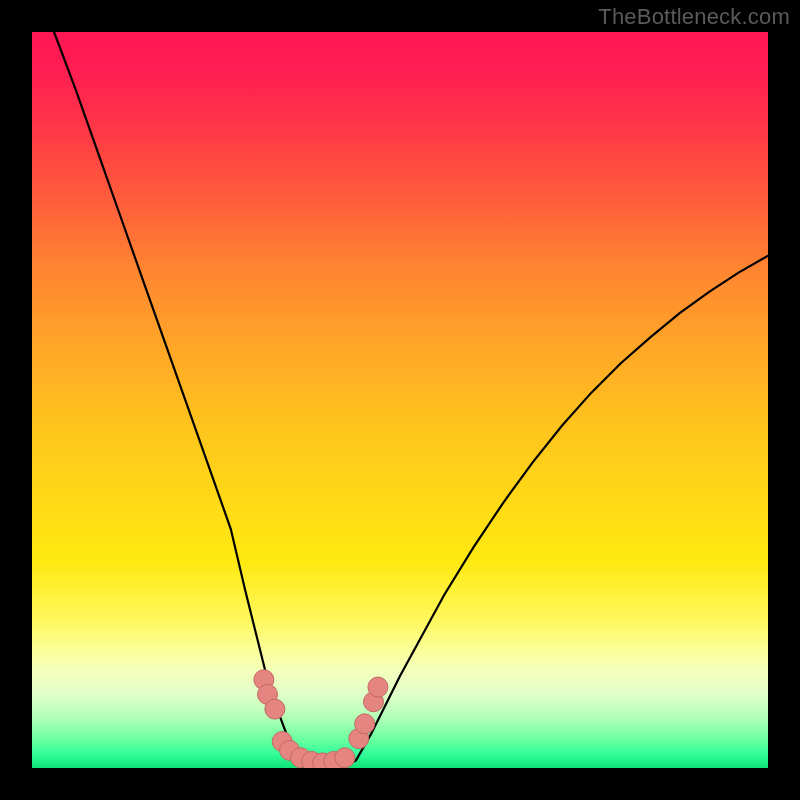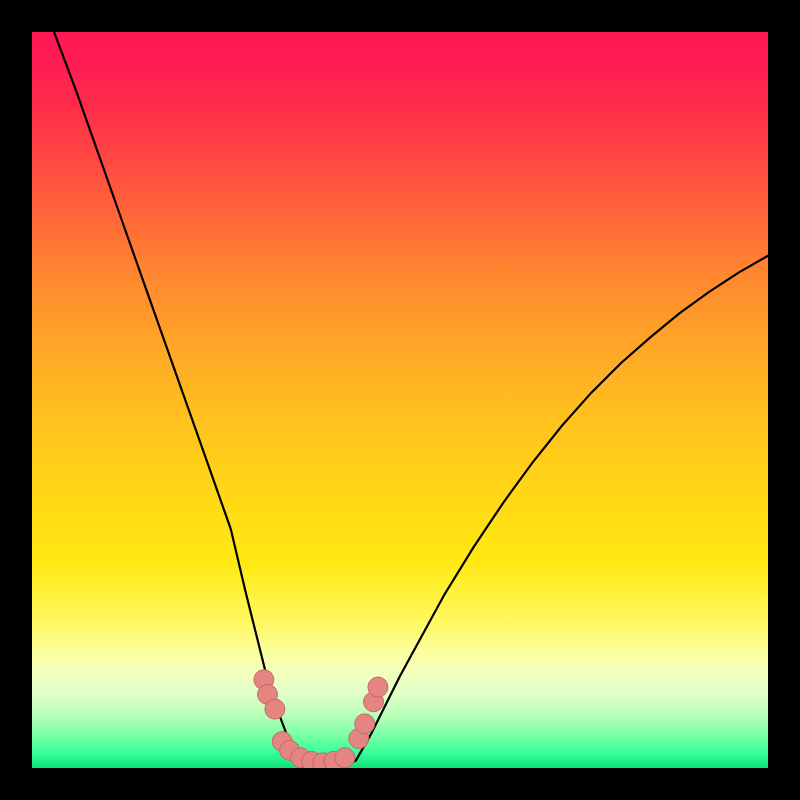--- a/index.html
+++ b/index.html
@@ -90,13 +90,14 @@
           <circle cx="290.72" cy="730.85" r="10" fill="#e58582" stroke="#c36864" stroke-width="1"></circle>
           <circle cx="301.76" cy="729.38" r="10" fill="#e58582" stroke="#c36864" stroke-width="1"></circle>
           <circle cx="312.80" cy="725.70" r="10" fill="#e58582" stroke="#c36864" stroke-width="1"></circle>
           <circle cx="326.78" cy="706.56" r="10" fill="#e58582" stroke="#c36864" stroke-width="1"></circle>
           <circle cx="332.67" cy="691.84" r="10" fill="#e58582" stroke="#c36864" stroke-width="1"></circle>
           <circle cx="341.50" cy="669.76" r="10" fill="#e58582" stroke="#c36864" stroke-width="1"></circle>
           <circle cx="345.92" cy="655.04" r="10" fill="#e58582" stroke="#c36864" stroke-width="1"></circle>
         </g>
     </svg>
   </div>
+  <div class="watermark">TheBottleneck.com</div>
 </div>
 
 </body></html>

